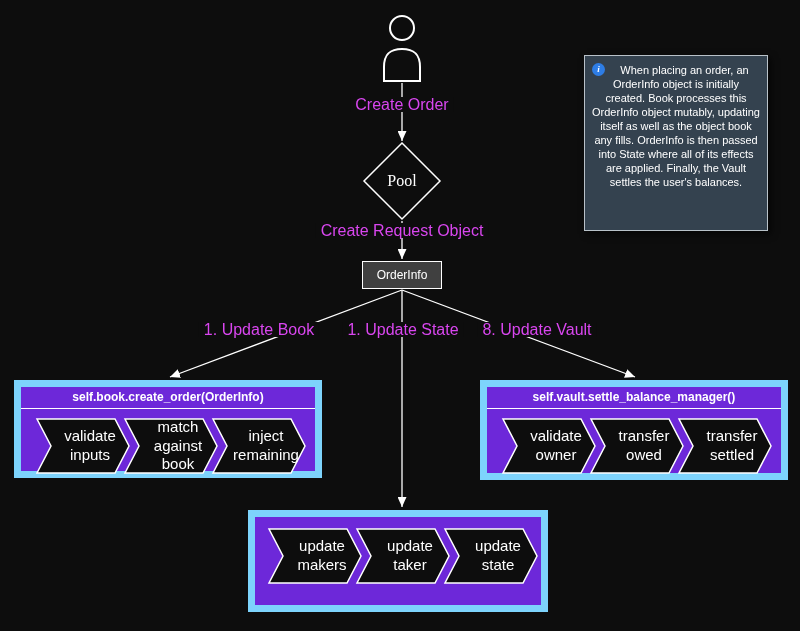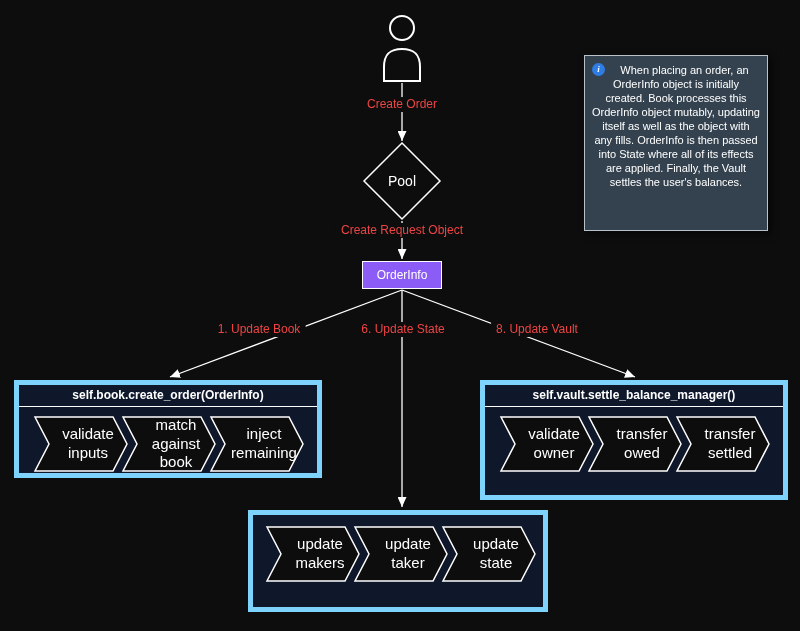--- a/index.html
+++ b/index.html
@@ -5,32 +5,32 @@
   html,body{margin:0;padding:0;background:#0d0d0d;}
   .canvas{
     position:relative;width:800px;height:631px;background:#0d0d0d;overflow:hidden;
     font-family:"Liberation Sans","DejaVu Sans",sans-serif;color:#fff;
   }
   .layer{position:absolute;left:0;top:0;}
   .shape{fill:#0d0d0d;stroke:#ffffff;stroke-width:1.5;}
   .edge{stroke:#ffffff;stroke-width:1.3;}
   .edge-label{
     position:absolute;transform:translateX(-50%);
-    background:#0d0d0d;padding:0 5px;font-size:12px;white-space:nowrap;color:#ef4444;line-height:15px;
+    background:#0d0d0d;padding:0 5px;font-size:16px;white-space:nowrap;color:#d946ef;line-height:15px;
   }
   .pool-label{
-    position:absolute;transform:translate(-50%,-50%);font-size:14px;color:#fff;white-space:nowrap;
+    position:absolute;transform:translate(-50%,-50%);font-size:16px;color:#fff;white-space:nowrap;font-family:Liberation Serif, serif;
   }
   .orderinfo-box{
     position:absolute;left:362px;top:261px;width:80px;height:28px;box-sizing:border-box;
-    border:1px solid #fff;background:#8b5cf6;display:flex;align-items:center;justify-content:center;
+    border:1px solid #fff;background:#404040;display:flex;align-items:center;justify-content:center;
     font-size:12px;
   }
   .group{
-    position:absolute;box-sizing:border-box;border:5px solid #7dd3fc;background:#0f172a;
+    position:absolute;box-sizing:border-box;border:7px solid #7dd3fc;background:#6d28d9;
   }
   .group-header{
     height:21px;line-height:21px;border-bottom:1px solid #fff;text-align:center;
     font-size:12px;font-weight:bold;white-space:nowrap;overflow:hidden;
   }
   .group-body{position:relative;}
   .chev{fill:#0d0d0d;stroke:#ffffff;stroke-width:1.5;}
   .chev-label{
     position:absolute;width:76px;height:54px;display:flex;align-items:center;justify-content:center;
     text-align:center;white-space:pre-line;font-size:15px;line-height:1.25;color:#fff;
@@ -77,41 +77,41 @@
 
   <div class="pool-label" style="left:402px;top:181px">Pool</div>
 
   <div class="edge-label" style="left:402px;top:223px">Create Request Object</div>
 
   <div class="orderinfo-box">
     <span>OrderInfo</span>
   </div>
 
   <div class="edge-label" style="left:259px;top:322px">1. Update Book</div>
-  <div class="edge-label" style="left:403px;top:322px">6. Update State</div>
+  <div class="edge-label" style="left:403px;top:322px">1. Update State</div>
   <div class="edge-label" style="left:537px;top:322px">8. Update Vault</div>
 
   <div class="group" style="left:14px;top:380px;width:308px;height:98px">
     <div class="group-header">self.book.create_order(OrderInfo)</div>
     <div class="group-body">
       <svg width="306" height="74" viewBox="0 0 306 74">
         <polygon class="chev" points="16,10 94,10 108,37 94,64 16,64 30,37"></polygon>
         <polygon class="chev" points="104,10 182,10 196,37 182,64 104,64 118,37"></polygon>
         <polygon class="chev" points="192,10 270,10 284,37 270,64 192,64 206,37"></polygon>
       </svg>
       <div class="chev-label" style="left:31px;top:10px">validate
 inputs</div>
       <div class="chev-label" style="left:119px;top:10px">match
 against book</div>
       <div class="chev-label" style="left:207px;top:10px">inject
 remaining</div>
     </div>
   </div>
 
-  <div class="group" style="left:480px;top:380px;width:308px;height:120px">
+  <div class="group" style="left:480px;top:380px;width:308px;height:100px">
     <div class="group-header">self.vault.settle_balance_manager()</div>
     <div class="group-body">
       <svg width="306" height="74" viewBox="0 0 306 74">
         <polygon class="chev" points="16,10 94,10 108,37 94,64 16,64 30,37"></polygon>
         <polygon class="chev" points="104,10 182,10 196,37 182,64 104,64 118,37"></polygon>
         <polygon class="chev" points="192,10 270,10 284,37 270,64 192,64 206,37"></polygon>
       </svg>
       <div class="chev-label" style="left:31px;top:10px">validate
 owner</div>
       <div class="chev-label" style="left:119px;top:10px">transfer
@@ -133,17 +133,17 @@
       <div class="chev-label" style="left:117px;top:12px">update
 taker</div>
       <div class="chev-label" style="left:205px;top:12px">update
 state</div>
     </div>
   </div>
 
   <div class="note">
     <div class="note-body">
       <span class="info-icon">i</span>
-      <span>When placing an order, an OrderInfo object is initially created. Book processes this OrderInfo object mutably, updating itself as well as the object with any fills. OrderInfo is then passed into State where all of its effects are applied. Finally, the Vault settles the user's balances.</span>
+      <span>When placing an order, an OrderInfo object is initially created. Book processes this OrderInfo object mutably, updating itself as well as the object book any fills. OrderInfo is then passed into State where all of its effects are applied. Finally, the Vault settles the user's balances.</span>
     </div>
   </div>
 
 </div>
 
 </body></html>

